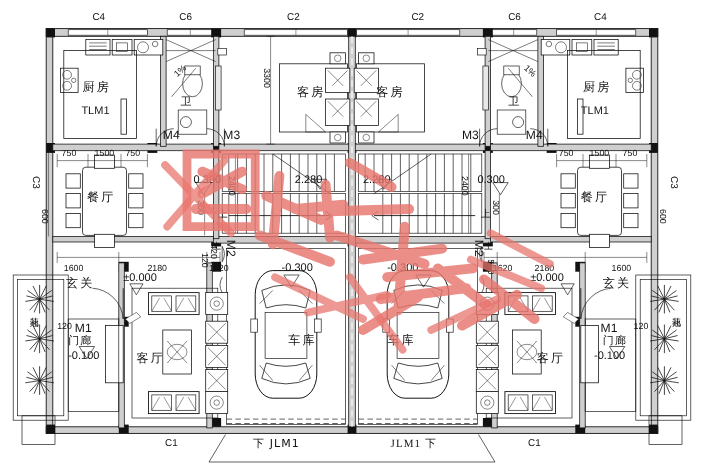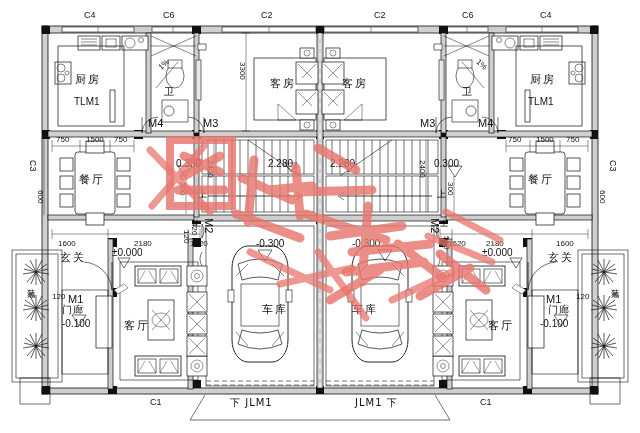--- a/index.html
+++ b/index.html
@@ -520,21 +520,21 @@
 <div class="lbl win" style="left:374px; top:10px;">C2</div>
 <div class="lbl win" style="left:462px; top:10px;">C6</div>
 <div class="lbl win" style="left:540px; top:10px;">C4</div>
 
 <div class="lbl win rot90" style="left:28px;  top:160px;">C3</div>
 <div class="lbl win rot90" style="left:608px; top:160px;">C3</div>
 
 <div class="lbl win" style="left:150px; top:397px;">C1</div>
 <div class="lbl win" style="left:480px; top:397px;">C1</div>
 <div class="lbl cn" style="left:230px; top:396px;">下 JLM1</div>
-<div class="lbl cn" style="left:355px; top:396px;">JLM1 下</div>
+<div class="lbl cn" style="left:355px; top:396px;font-family:Liberation Serif, serif;">JLM1 下</div>
 
 <div class="lbl cn cnbig" style="left:75px;  top:72px;">厨房</div>
 <div class="lbl" style="left:74px;  top:96px; font-size:10px;">TLM1</div>
 <div class="lbl cn" style="left:164px; top:85px;">卫</div>
 <div class="lbl cn cnbig" style="left:270px; top:76px;">客房</div>
 <div class="lbl cn cnbig" style="left:79px;  top:172px;">餐厅</div>
 <div class="lbl cn cnbig" style="left:60px;  top:250px;">玄关</div>
 <div class="lbl cn" style="left:62px;  top:303px;">门廊</div>
 <div class="lbl cn cnbig" style="left:124px; top:318px;">客厅</div>
 <div class="lbl cn cnbig" style="left:262px; top:302px;">车库</div>

